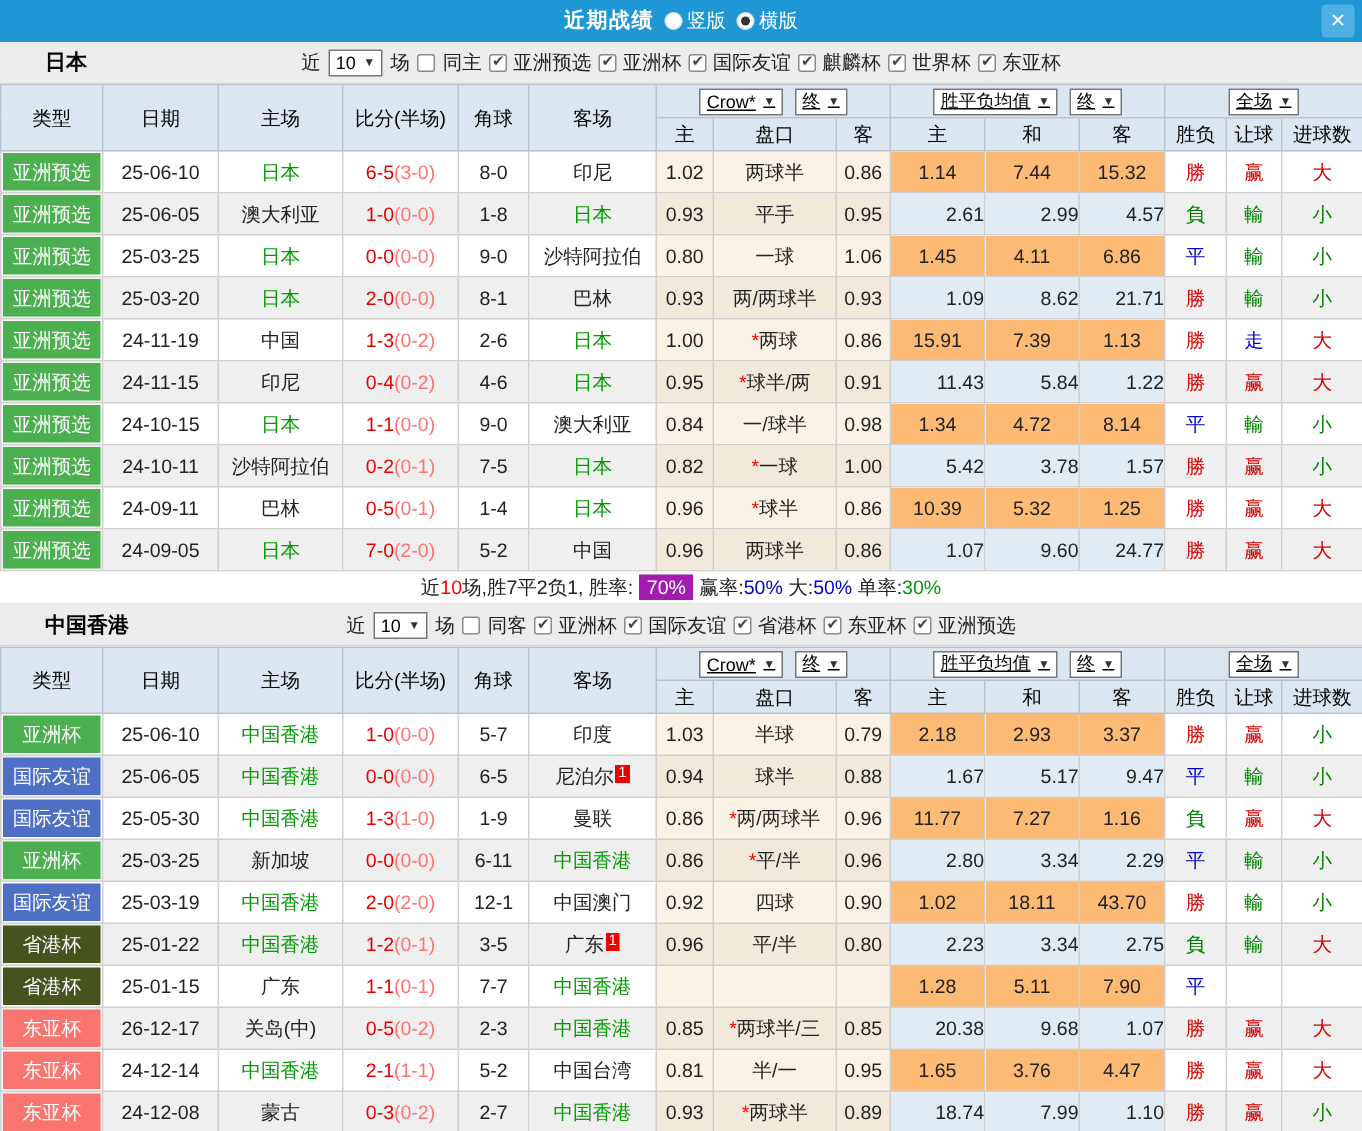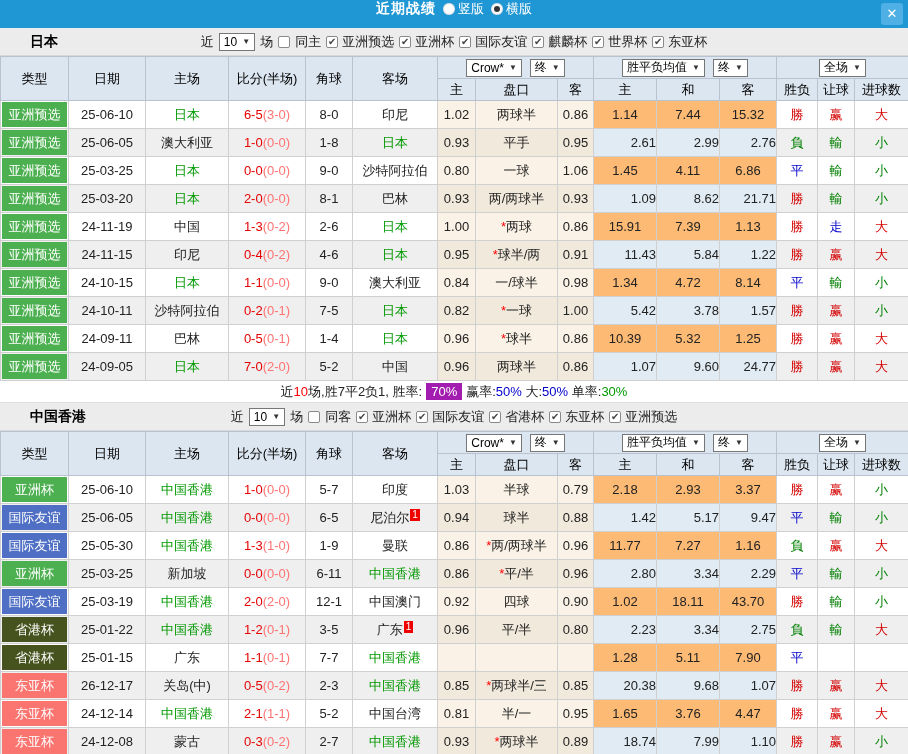--- a/index.html
+++ b/index.html
@@ -7,21 +7,21 @@
   body {
     width:908px; background:#fff;
     font-family:"Liberation Sans","DejaVu Sans",sans-serif;
     font-size:13px; color:#222;
   }
   .page { width:908px; height:754px; overflow:hidden; background:#fff; }
 
   
   .titlebar {
     height:28px; background:var(--c-titlebar,#1e97d4); position:relative;
-    display:flex; align-items:flex-start; justify-content:center; color:#fff;
+    display:flex; align-items:center; justify-content:center; color:#fff;
   }
   .title { font-weight:bold; font-size:14px; letter-spacing:1px; }
   .radio-opt { display:inline-flex; align-items:center; gap:3px; margin-left:7px; font-size:13px; cursor:pointer; }
   .rb { width:12px; height:12px; border-radius:50%; background:#fff; display:inline-block; position:relative;
         box-shadow: inset 0 0 2px #9ab; }
   .rb.checked::after { content:""; position:absolute; left:3px; top:3px; width:6px; height:6px; border-radius:50%; background:#333; }
   .close-btn {
     position:absolute; right:5px; top:3px; width:22px; height:22px;
     background:#4fb0e5; color:#fff; font-weight:bold; text-align:center; line-height:22px;
     border-radius:3px; font-size:13px; cursor:pointer;
@@ -46,21 +46,21 @@
     font-size:10px; line-height:10px; color:#444; cursor:pointer;
   }
 
   
   table { border-collapse:collapse; table-layout:fixed; width:908px; }
   thead th {
     background:#dce6f0; border:1px solid #b9c3cf; font-weight:normal;
     font-size:13px; height:22px; padding:0; color:#000;
   }
   thead .grp-cell { padding:1px 0; }
-  thead .grp-inner { display:flex; align-items:flex-start; justify-content:center; gap:8px; }
+  thead .grp-inner { display:flex; align-items:flex-start; justify-content:center; gap:8px;text-decoration:underline; }
   tbody td {
     border:1px solid #d0d0d0; height:28px; text-align:center; font-size:13px;
     color:#222; padding:0; overflow:hidden; white-space:nowrap; background:#fff;
   }
   tr.even td { background:#efefef; }
   td.cream { background:#faf2e6; }
   tr.even td.cream { background:#f1e9dc; }
   td.bluec { background:#fdba74; }
   tr.even td.bluec { background:#e0ebf3;text-align:right; }
 
@@ -234,21 +234,21 @@
           <td>25-06-05</td>
           <td><span class="">澳大利亚</span></td>
           <td><span class="s1">1-0</span><span class="s2">(0-0)</span></td>
           <td>1-8</td>
           <td><span class="tgreen">日本</span></td>
           <td class="cream">0.93</td>
           <td class="cream">平手</td>
           <td class="cream">0.95</td>
           <td class="bluec">2.61</td>
           <td class="bluec">2.99</td>
-          <td class="bluec">2.76</td>
+          <td class="bluec">4.57</td>
           <td><span class="res-g">負</span></td>
           <td><span class="res-g">輸</span></td>
           <td><span class="res-g">小</span></td>
         </tr>
         <tr class="odd">
           <td>
             <div class="badge g">亚洲预选</div>
           </td>
           <td>25-03-25</td>
           <td><span class="tgreen">日本</span></td>
@@ -523,21 +523,21 @@
             <div class="badge b">国际友谊</div>
           </td>
           <td>25-06-05</td>
           <td><span class="tgreen">中国香港</span></td>
           <td><span class="s1">0-0</span><span class="s2">(0-0)</span></td>
           <td>6-5</td>
           <td><span class="">尼泊尔</span><span class="sup">1</span></td>
           <td class="cream">0.94</td>
           <td class="cream">球半</td>
           <td class="cream">0.88</td>
-          <td class="bluec">1.42</td>
+          <td class="bluec">1.67</td>
           <td class="bluec">5.17</td>
           <td class="bluec">9.47</td>
           <td><span class="res-d">平</span></td>
           <td><span class="res-g">輸</span></td>
           <td><span class="res-g">小</span></td>
         </tr>
         <tr class="odd">
           <td>
             <div class="badge b">国际友谊</div>
           </td>

